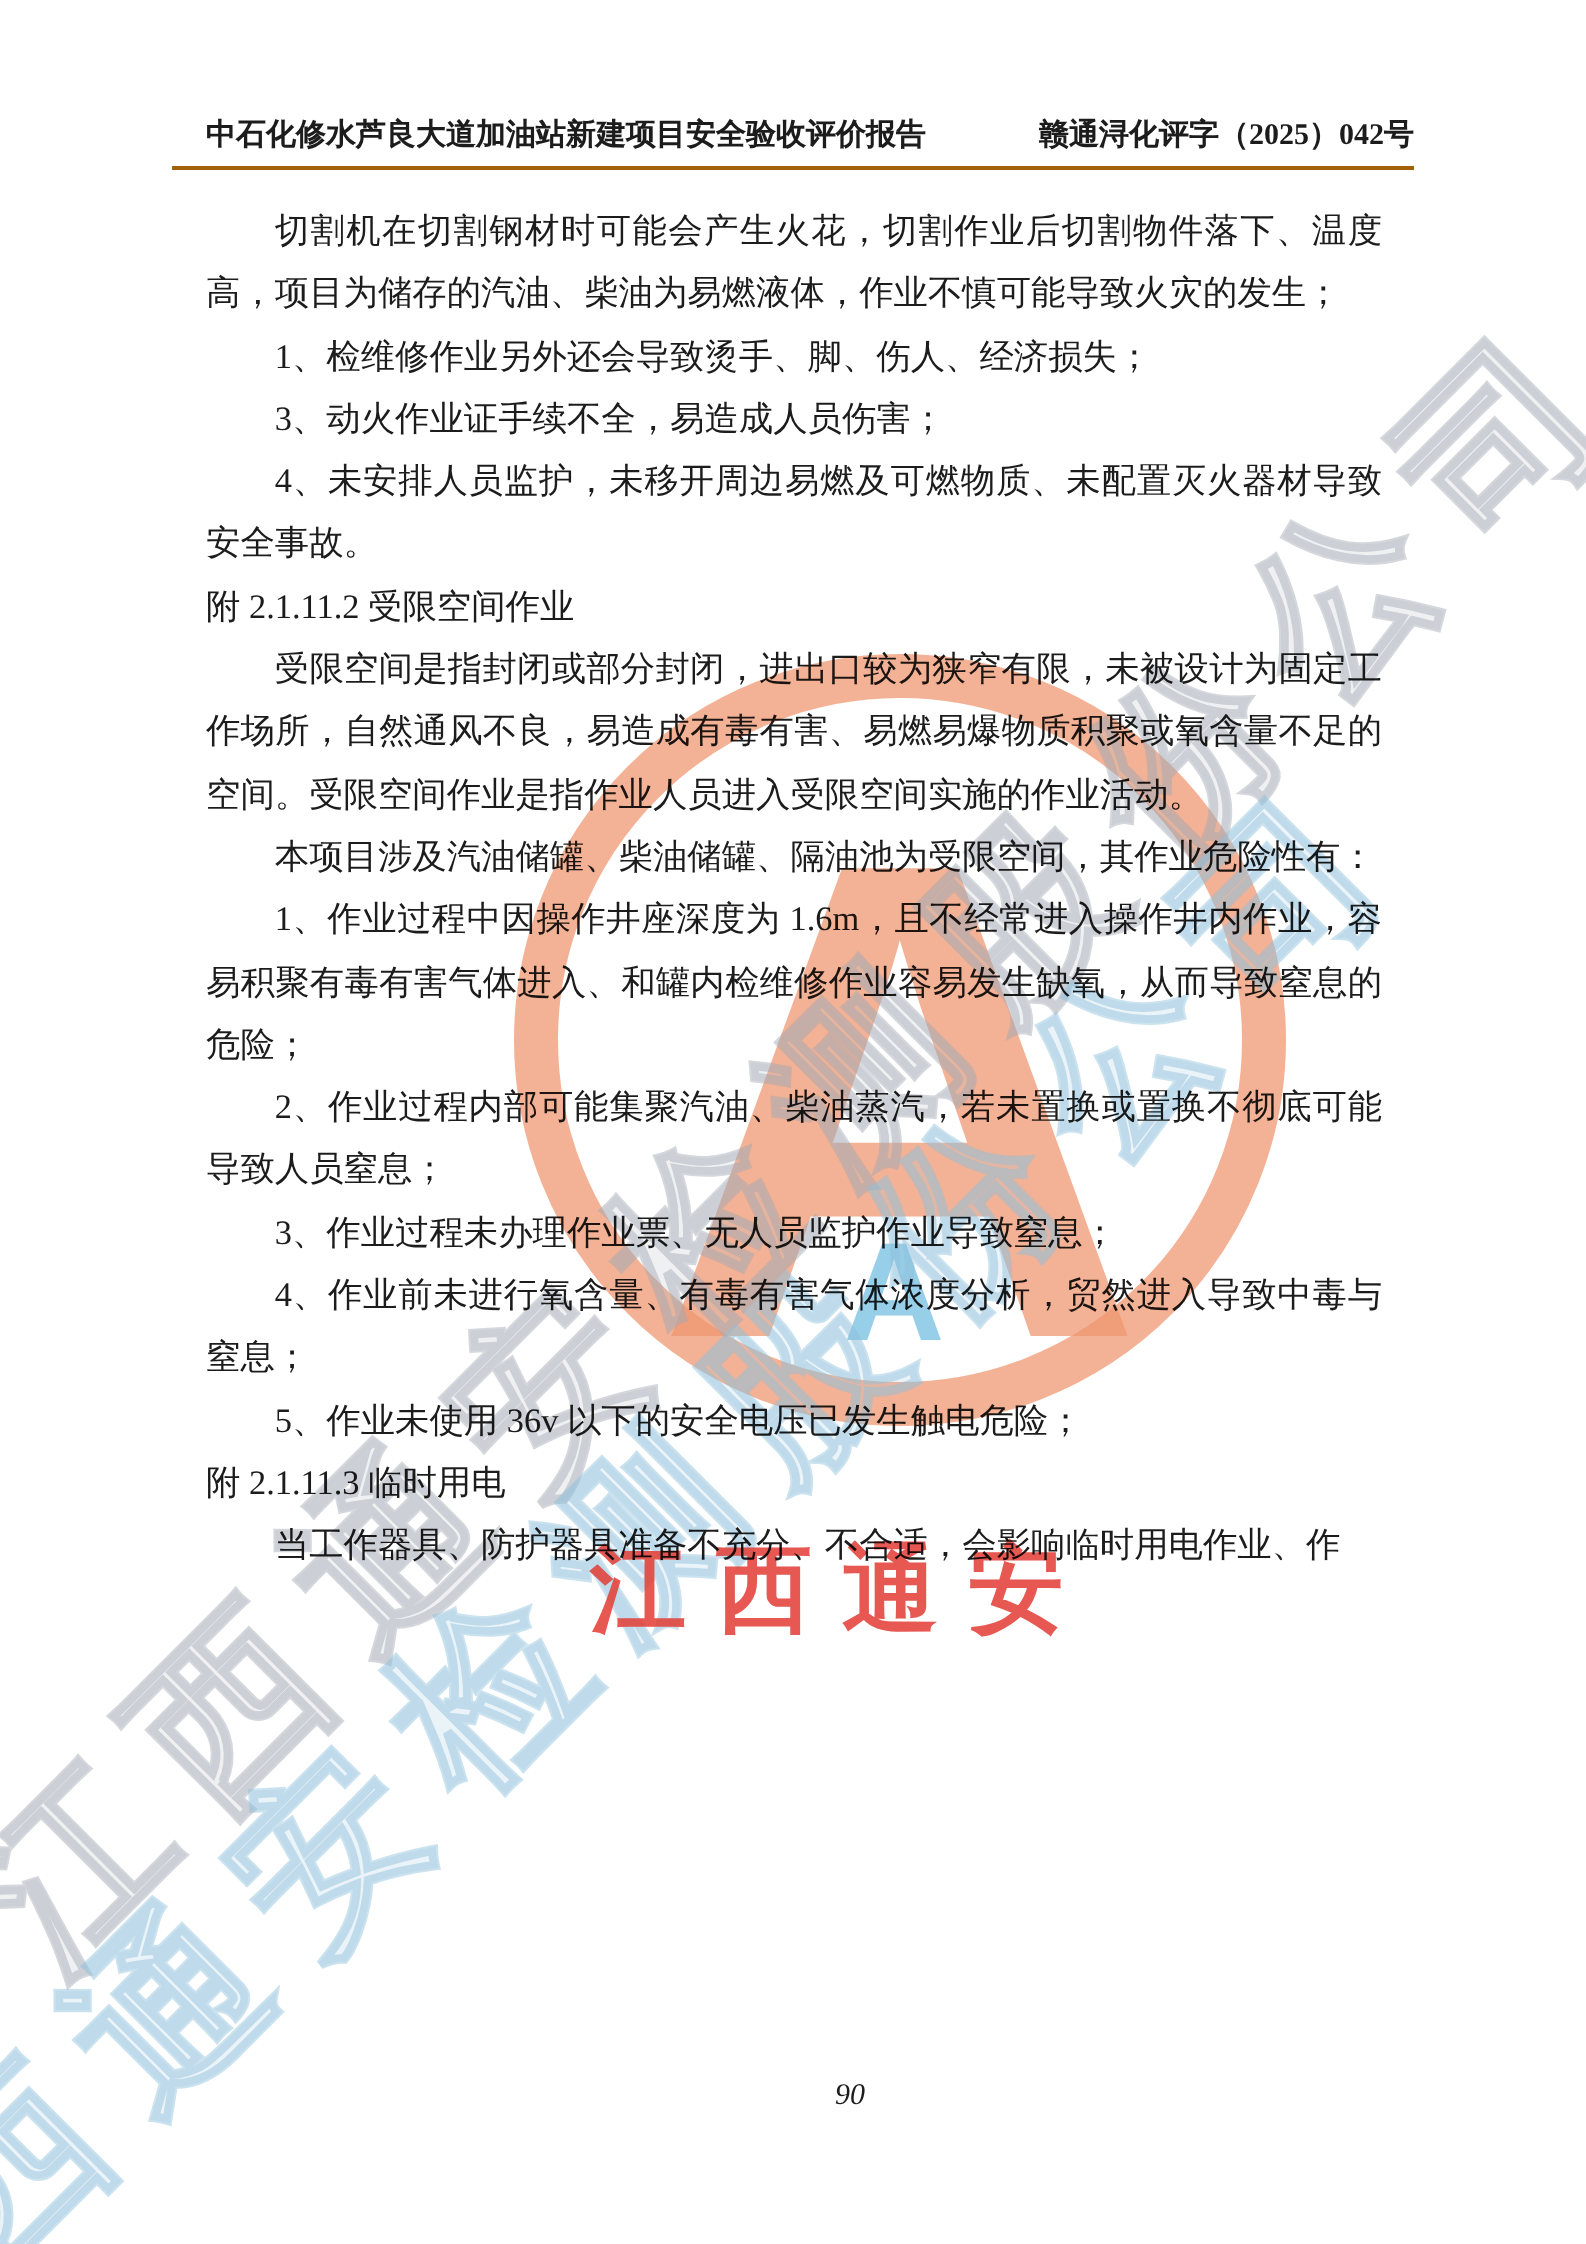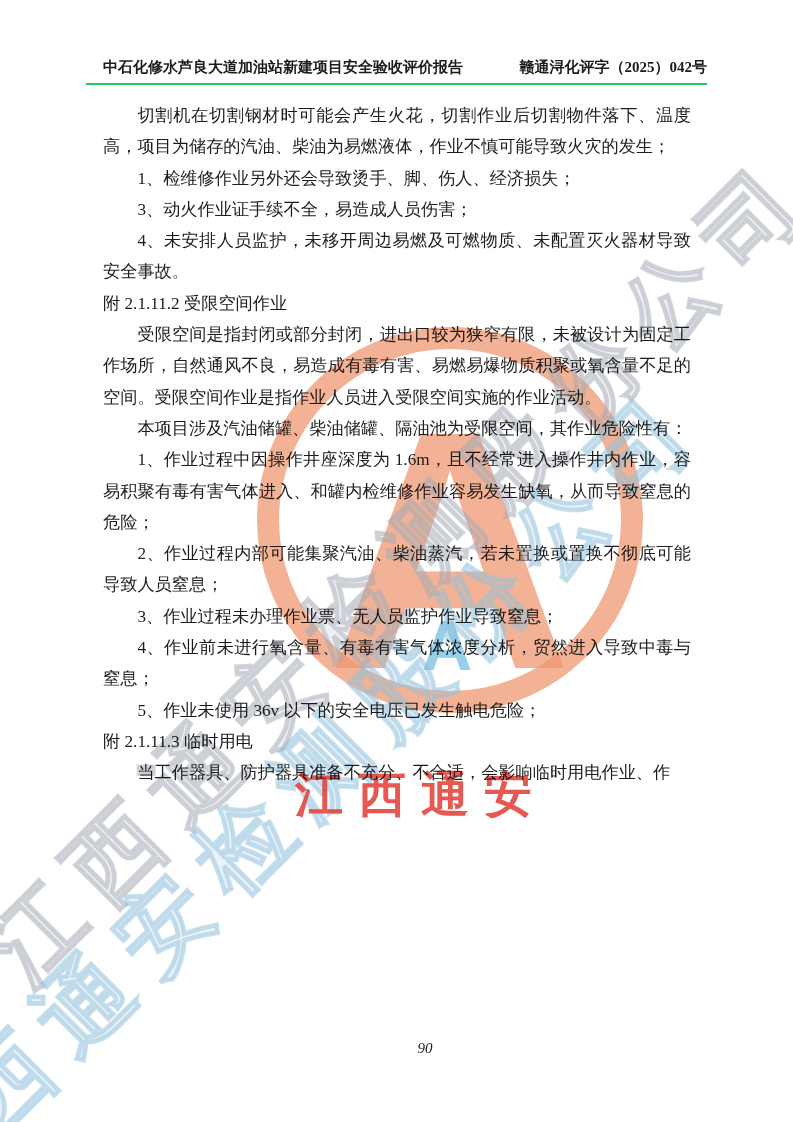--- a/index.html
+++ b/index.html
@@ -13,21 +13,21 @@
     color: #1c1c1c;
   }
 
   
   .header {
     position: absolute;
     top: 58px; left: 86px; right: 86px;
     display: flex;
     justify-content: space-between;
     align-items: flex-start;
-    border-bottom: 2px solid #22c55e;
+    border-bottom: 2px solid #a16207;
     padding-bottom: 6px;
     font-size: 15px;
     font-weight: bold;
     z-index: 1;
   }
   .header .h-left { padding-left: 17px; }
   .header .h-right { white-space: nowrap; }
 
   
   .content {

